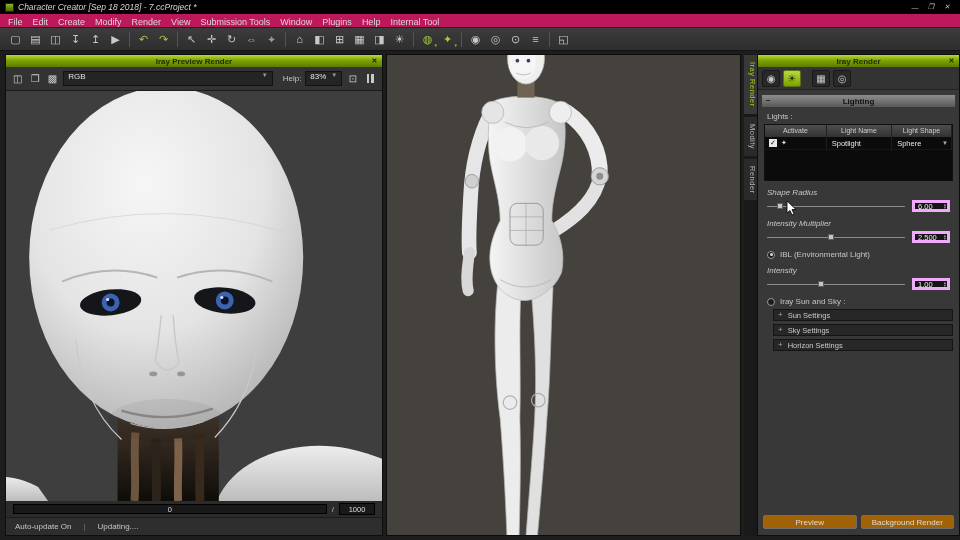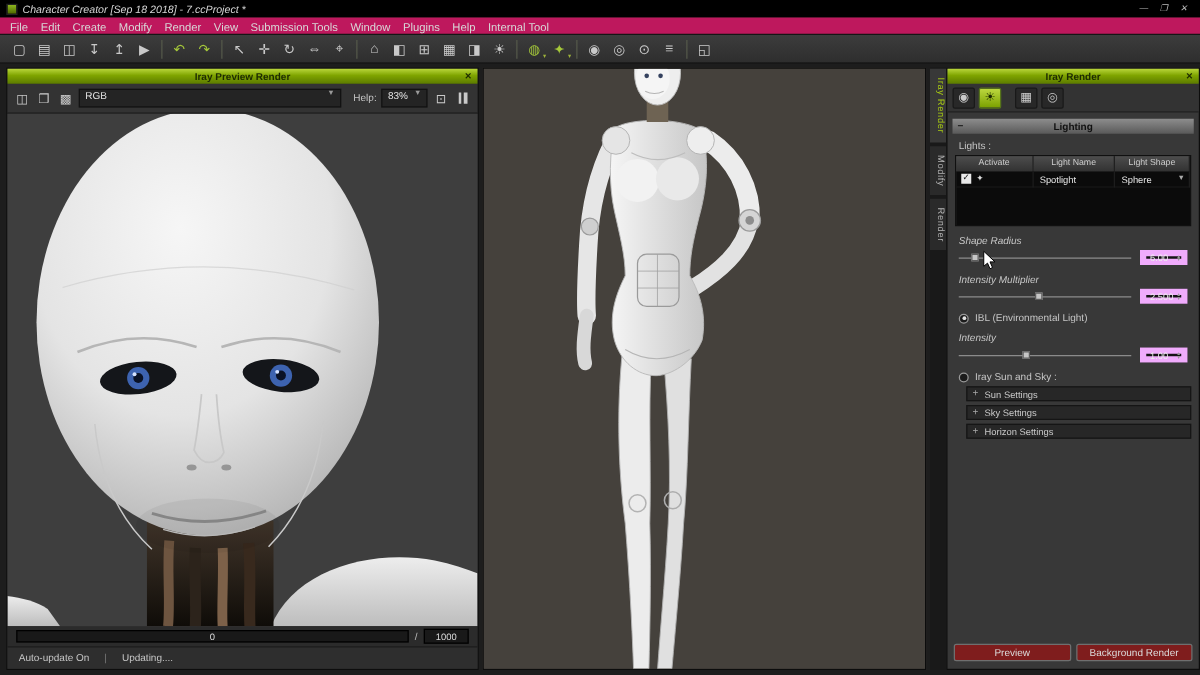--- a/index.html
+++ b/index.html
@@ -86,32 +86,32 @@
   .checkbox { width: 8px; height: 8px; background: #e9e9e9; color: #111; font-size: 7px; line-height: 8px; text-align: center; margin-left: 4px; flex: none; }
   .bulb-icon { font-size: 7px; color: #ddd; margin-left: 4px; }
   .cell-text { padding-left: 5px; }
   .shape-arrow { margin-left: auto; font-size: 6px; color: #aaa; padding-right: 3px; }
 
   .param-label { font-size: 8px; color: #c6c6c6; margin: 7px 9px 1px; font-style: italic; }
   .slider-row { display: flex; align-items: center; gap: 7px; margin: 2px 9px 0; flex: none; }
   .slider { flex: 1; height: 10px; position: relative; }
   .slider::before { content: ""; position: absolute; left: 0; right: 0; top: 4.5px; height: 1px; background: #8b8b8b; }
   .thumb { position: absolute; top: 2px; width: 6px; height: 6px; background: #c6c6c6; border: 1px solid #5e5e5e; }
-  .value-box { width: 38px; height: 12px; flex: none; background: #141414; border: 5px solid #f0abfc; display: flex; align-items: center; font-size: 7.5px; color: #eee; padding-left: 3px; }
+  .value-box { width: 38px; height: 12px; flex: none; background: #141414; border: 3px solid #f0abfc; display: flex; align-items: center; font-size: 7.5px; color: #eee; padding-left: 3px; }
   .spinner { margin-left: auto; display: flex; flex-direction: column; font-size: 4.5px; line-height: 3.5px; color: #999; padding-right: 1px; }
 
   .radio-row { display: flex; align-items: center; gap: 5px; margin: 7px 9px 0; font-size: 8px; color: #c6c6c6; flex: none; }
   .radio { width: 8px; height: 8px; border-radius: 50%; border: 1px solid #9a9a9a; background: #1b1b1b; position: relative; flex: none; }
   .radio.checked::after { content: ""; position: absolute; inset: 1.5px; background: #e2e2e2; border-radius: 50%; }
 
   .subsection { height: 12px; flex: none; background: #272727; border: 1px solid #151515; margin: 3px 6px 0 15px; display: flex; align-items: center; gap: 5px; padding: 0 4px; font-size: 7.5px; color: #c9c9c9; }
   .plus-icon { font-size: 8px; color: #a9a9a9; line-height: 10px; }
 
   .panel-footer { margin-top: auto; display: flex; gap: 4px; padding: 4px 5px 6px; flex: none; }
-  .footer-btn { flex: 1; height: 14px; background: #7f1d1d; border: 1px solid #6f6f6f; border-radius: 2px; color: #dcdcdc; font-size: 8px; display: flex; align-items: center; justify-content: center; }
+  .footer-btn { flex: 1; height: 14px; background: #a16207; border: 1px solid #6f6f6f; border-radius: 2px; color: #dcdcdc; font-size: 8px; display: flex; align-items: center; justify-content: center; }
 
   
   .cursor { position: absolute; left: 786px; top: 200px; z-index: 50; pointer-events: none; }
 </style>
 </head>
 <body>
 
 <div class="app">
 
   <div class="titlebar">

